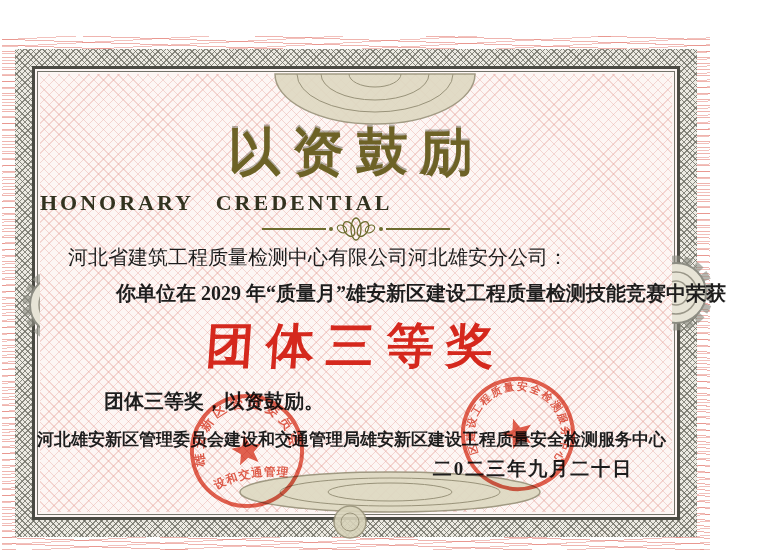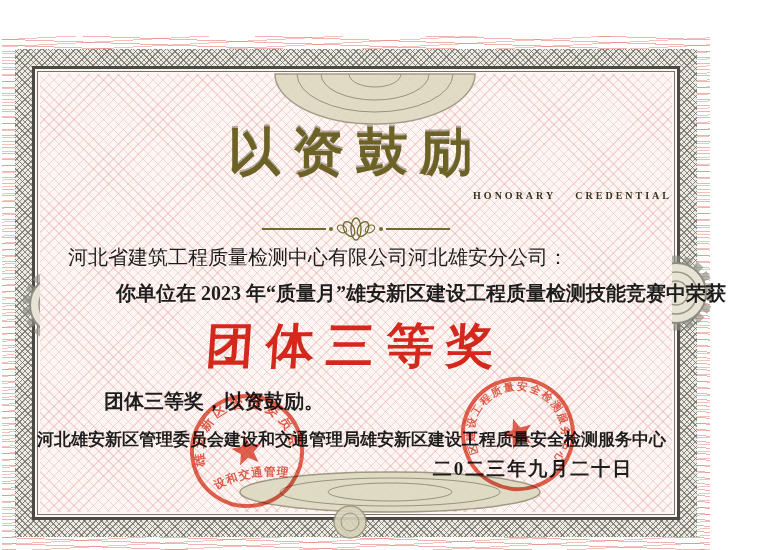--- a/index.html
+++ b/index.html
@@ -26,22 +26,22 @@
   .inner{position:absolute;left:38px;top:38px;width:632px;height:438px;
          background-color:#fdf6f4;
          background-image:
            repeating-linear-gradient(45deg, rgba(228,160,152,.38) 0 1px, transparent 1px 7px),
            repeating-linear-gradient(-45deg, rgba(228,160,152,.38) 0 1px, transparent 1px 7px);}
   .orn{position:absolute;overflow:visible;}
   
   .title{position:absolute;left:0;top:44px;width:100%;text-align:center;
          font-size:52px;font-weight:bold;letter-spacing:12px;color:#6d6226;
          text-shadow:0 -2px 0 rgba(40,36,12,.35);white-space:nowrap;}
-  .subtitle{position:absolute;left:0;top:116px;width:100%;text-align:right;
-         font-size:10px;font-weight:bold;letter-spacing:3px;word-spacing:14px;color:#32321f;}
+  .subtitle{position:absolute;left:0;top:116px;width:100%;text-align:left;
+         font-size:22px;font-weight:bold;letter-spacing:3px;word-spacing:14px;color:#32321f;}
   .divider{position:absolute;left:0;top:142px;width:100%;display:flex;
          align-items:center;justify-content:center;}
   .divider .seg{width:64px;height:2px;background:#6d6c2f;}
   .divider .dot{width:4px;height:4px;border-radius:50%;background:#6d6c2f;margin:0 3px;}
   .recipient{position:absolute;left:28px;top:170px;font-size:20px;font-weight:normal;
          color:#1d1d1d;white-space:nowrap;}
   .bodyline{position:absolute;left:76px;top:206px;font-size:20px;font-weight:bold;
          color:#1d1d1d;white-space:nowrap;}
   .award{position:absolute;left:0;top:240px;width:100%;text-align:center;
          font-size:48px;font-weight:bold;letter-spacing:12px;color:#d5281d;
@@ -107,21 +107,21 @@
           <ellipse cx="13" cy="13" rx="5" ry="8" fill="none" stroke="#6d6c2f" stroke-width="1.3" transform="rotate(-28 13 13)"></ellipse>
           <ellipse cx="27" cy="13" rx="5" ry="8" fill="none" stroke="#6d6c2f" stroke-width="1.3" transform="rotate(28 27 13)"></ellipse>
           <ellipse cx="6" cy="13" rx="3.4" ry="5" fill="none" stroke="#6d6c2f" stroke-width="1.2" transform="rotate(-60 6 13)"></ellipse>
           <ellipse cx="34" cy="13" rx="3.4" ry="5" fill="none" stroke="#6d6c2f" stroke-width="1.2" transform="rotate(60 34 13)"></ellipse>
         </svg>
         <span class="dot"></span>
         <span class="seg"></span>
       </div>
 
       <div class="recipient">河北省建筑工程质量检测中心有限公司河北雄安分公司：</div>
-      <div class="bodyline">你单位在 2023 年“质量月”雄安新区建设工程质量检测技能竞赛中荣获</div>
+      <div class="bodyline">你单位在 2029 年“质量月”雄安新区建设工程质量检测技能竞赛中荣获</div>
       <div class="award">团体三等奖</div>
       <div class="closing">团体三等奖，以资鼓励。</div>
 
       <div class="issuers">
         <span>河北雄安新区管理委员会建设和交通管理局</span>
         <span>雄安新区建设工程质量安全检测服务中心</span>
       </div>
       <div class="dateline">二0二三年九月二十日</div>
 
       <svg class="seal seal-left" width="120" height="120" viewBox="0 0 120 120">

